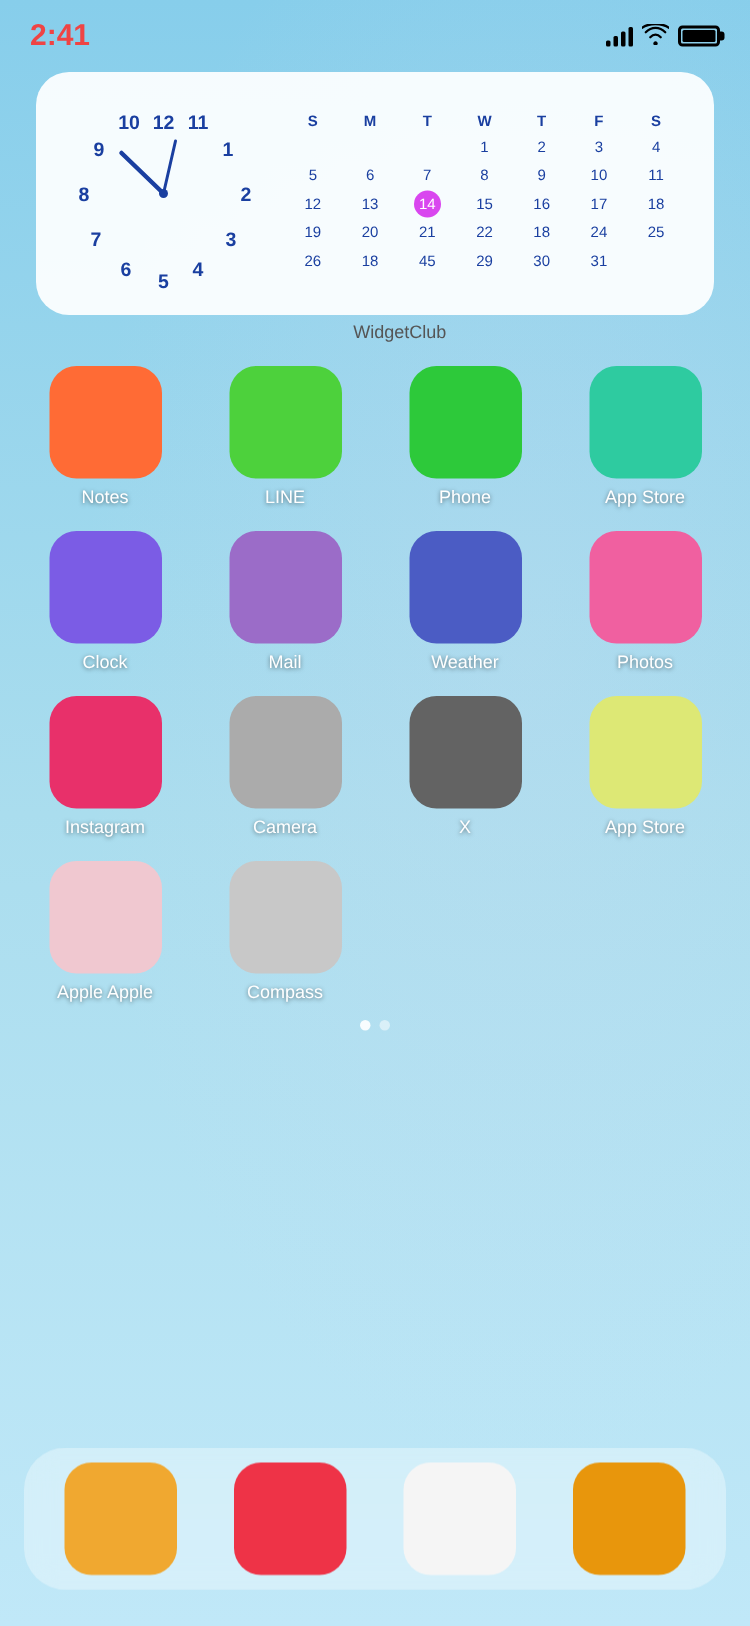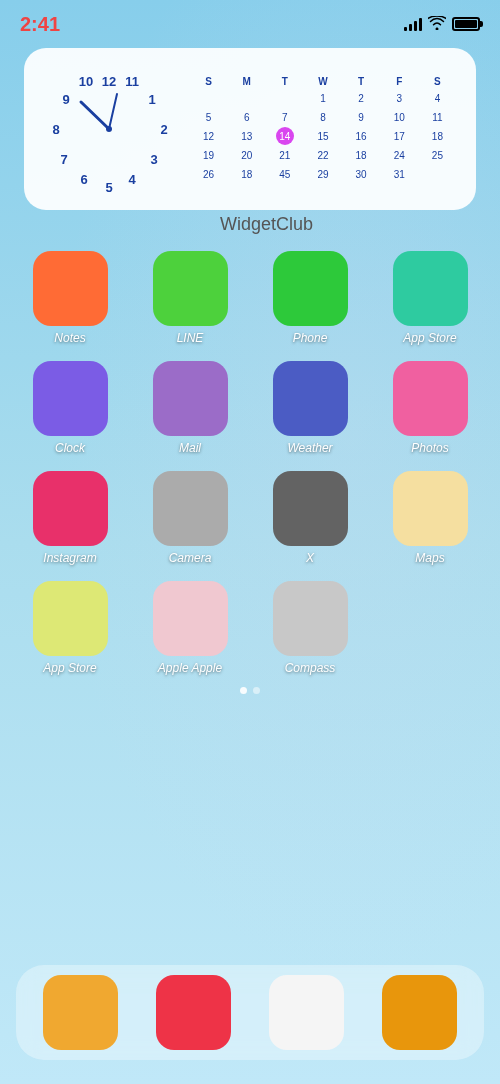--- a/index.html
+++ b/index.html
@@ -151,34 +151,33 @@
       border-radius: 50%;
       font-weight: 400;
     }
     .cal-day.empty {
       color: transparent;
     }
 
     
     .widget-label {
       text-align: center;
-      font-size: 18px;
+      font-size: 12px;
       color: #555;
       margin-bottom: 8px;
       padding-left: 33px;
     }
 
     
     .app-grid {
       display: grid;
       grid-template-columns: repeat(4, 1fr);
       gap: 0;
       padding: 0 10px;
       margin-top: 2px;
-      font-style: italic;
     }
     .app-item {
       display: flex;
       flex-direction: column;
       align-items: center;
       padding: 8px 4px;
       cursor: pointer;
     }
     .app-icon {
       width: 75px;
@@ -380,24 +379,20 @@
       </div>
       <div class="app-item">
         <div class="app-icon" style="background: rgb(171, 171, 171);"></div>
         <div class="app-label">Camera</div>
       </div>
       <div class="app-item">
         <div class="app-icon" style="background: rgb(99, 99, 99);"></div>
         <div class="app-label">X</div>
       </div>
       <div class="app-item">
-        <div class="app-icon" style="background: rgb(245, 223, 160);"></div>
-        <div class="app-label">Maps</div>
-      </div>
-      <div class="app-item">
         <div class="app-icon" style="background: rgb(221, 232, 117);"></div>
         <div class="app-label">App Store</div>
       </div>
       <div class="app-item">
         <div class="app-icon" style="background: rgb(240, 200, 208);"></div>
         <div class="app-label">Apple Apple</div>
       </div>
       <div class="app-item">
         <div class="app-icon" style="background: rgb(200, 200, 200);"></div>
         <div class="app-label">Compass</div>

